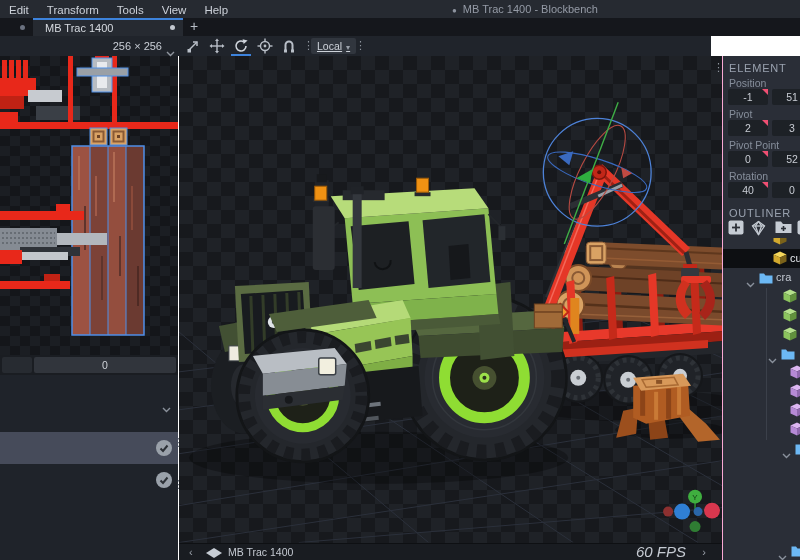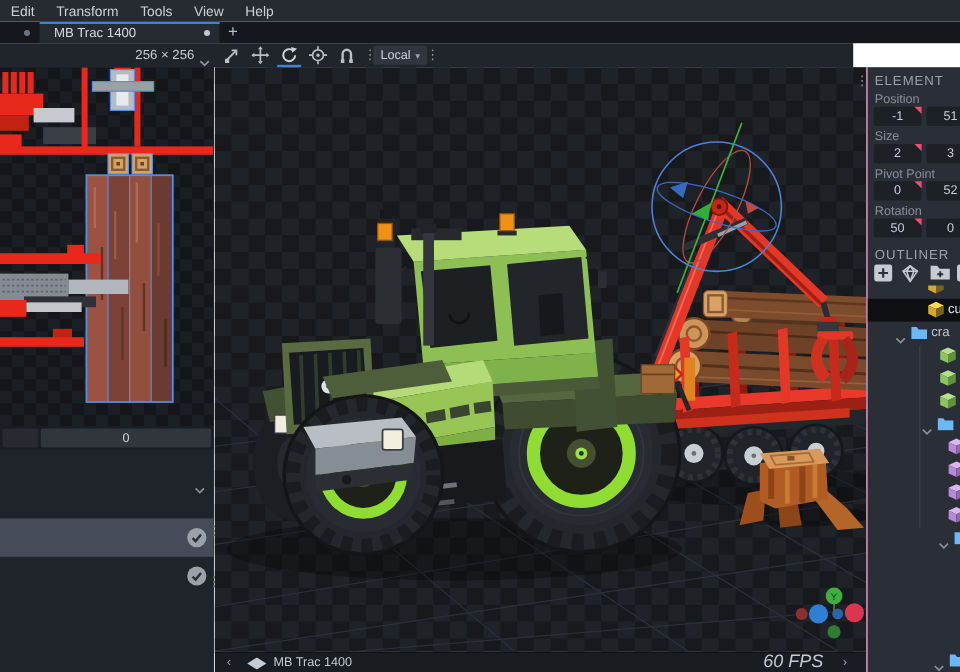--- a/index.html
+++ b/index.html
@@ -22,21 +22,21 @@
   #new-tab { left:186px; top:0px; width:16px; height:18px; font-size:14px; line-height:17px; text-align:center; color:#b8bec7; }
 
   #toolbar { left:0; top:36px; width:711px; height:20px; background:#20242b; z-index:28; }
   #uv-res { left:0; top:0; width:162px; height:20px; text-align:right; font-size:11px; line-height:20px; color:#c9ced6; }
   #uv-res-chev { left:166px; top:7px; }
   .tools { left:181px; top:0; height:20px; display:flex; }
   .tool { width:24px; height:20px; position:relative; display:flex; align-items:center; justify-content:center; }
   .tool.active::after { content:""; position:absolute; left:2px; right:2px; bottom:0; height:2px; background:var(--accent,#3d83dc); }
   .vdots { color:#8f959e; font-family:"DejaVu Sans", sans-serif; font-size:11px; line-height:20px; }
   #local-btn { left:311px; top:2px; height:16px; background:#31363e; border-radius:2px; padding:0 6px;
-    font-size:10.5px; line-height:16px; color:#cdd2d9; }
+    font-size:10.5px; line-height:16px; color:#cdd2d9;text-decoration:underline; }
   #local-btn b { font-weight:normal; font-family:"DejaVu Sans",sans-serif; font-size:8px; color:#9aa0a9; margin-left:4px; }
 
   
   #left-panel { left:0; top:56px; width:178px; height:504px; border-right:1px solid #101215; background:#1f232a; }
   #uv-canvas { left:0; top:0; width:178px; height:299px; overflow:hidden;
     background-color:#14161a;
     background-image:conic-gradient(#1b1e23 0 25%, transparent 0 50%, #1b1e23 0 75%, transparent 0);
     background-size:20px 20px; }
   #uv-slider-row { left:0; top:299px; width:178px; height:20px; background:#1a1d22; }
   #uv-slider-box { left:2px; top:2px; width:30px; height:16px; background:#272b31; border-radius:2px; }
@@ -87,20 +87,21 @@
   .ol-row.selected .ol-label { color:#e4e7ec; }
   #ol-guide { position:absolute; left:43px; top:232px; width:1px; height:152px; background:#3b404a; }
 </style>
 <title>MB Trac 1400 - Blockbench</title></head>
 <body>
 
 <div id="app">
 
   <div id="menubar" class="abs">
     <span><span class="menu-item">Edit</span><span class="menu-item">Transform</span><span class="menu-item">Tools</span><span class="menu-item">View</span><span class="menu-item">Help</span></span>
+    <span id="win-title" class="abs"><span class="dot">●</span><span>MB Trac 1400 - Blockbench</span></span>
   </div>
 
   <div id="tabbar" class="abs">
     <span id="tab-left-dot" class="abs"></span>
     <div id="project-tab" class="abs">
       <span class="tab-label">MB Trac 1400</span>
     </div>
     <span id="tab-unsaved-dot" class="abs"></span>
     <div id="new-tab" class="abs">+</div>
   </div>
@@ -504,37 +505,37 @@
     <div class="panel-header" style="top:6px;">ELEMENT</div>
     <div id="element-groups">
         <div class="prop-group">
           <div class="prop-label">Position</div>
           <div class="prop-fields">
             <div class="num-field"><span>-1</span><i class="corner"></i></div>
             <div class="num-field second"><span>51</span></div>
           </div>
         </div>
         <div class="prop-group">
-          <div class="prop-label">Size</div>
+          <div class="prop-label">Pivot</div>
           <div class="prop-fields">
             <div class="num-field"><span>2</span><i class="corner"></i></div>
             <div class="num-field second"><span>3</span></div>
           </div>
         </div>
         <div class="prop-group">
           <div class="prop-label">Pivot Point</div>
           <div class="prop-fields">
             <div class="num-field"><span>0</span><i class="corner"></i></div>
             <div class="num-field second"><span>52</span></div>
           </div>
         </div>
         <div class="prop-group">
           <div class="prop-label">Rotation</div>
           <div class="prop-fields">
-            <div class="num-field"><span>50</span><i class="corner"></i></div>
+            <div class="num-field"><span>40</span><i class="corner"></i></div>
             <div class="num-field second"><span>0</span></div>
           </div>
         </div>
       </div>
     <div id="outliner-header" class="panel-header" style="top: 151px;">OUTLINER</div>
     <div id="outliner-toolbar">
       <span style="left:5px;">
         <svg width="16" height="15">
             <rect x="0.5" y="0.5" width="15" height="14" rx="2" fill="#c6ccd4"></rect>
           <line x1="8" y1="3.5" x2="8" y2="11.5" stroke="#2b2f37" stroke-width="1.8"></line>

